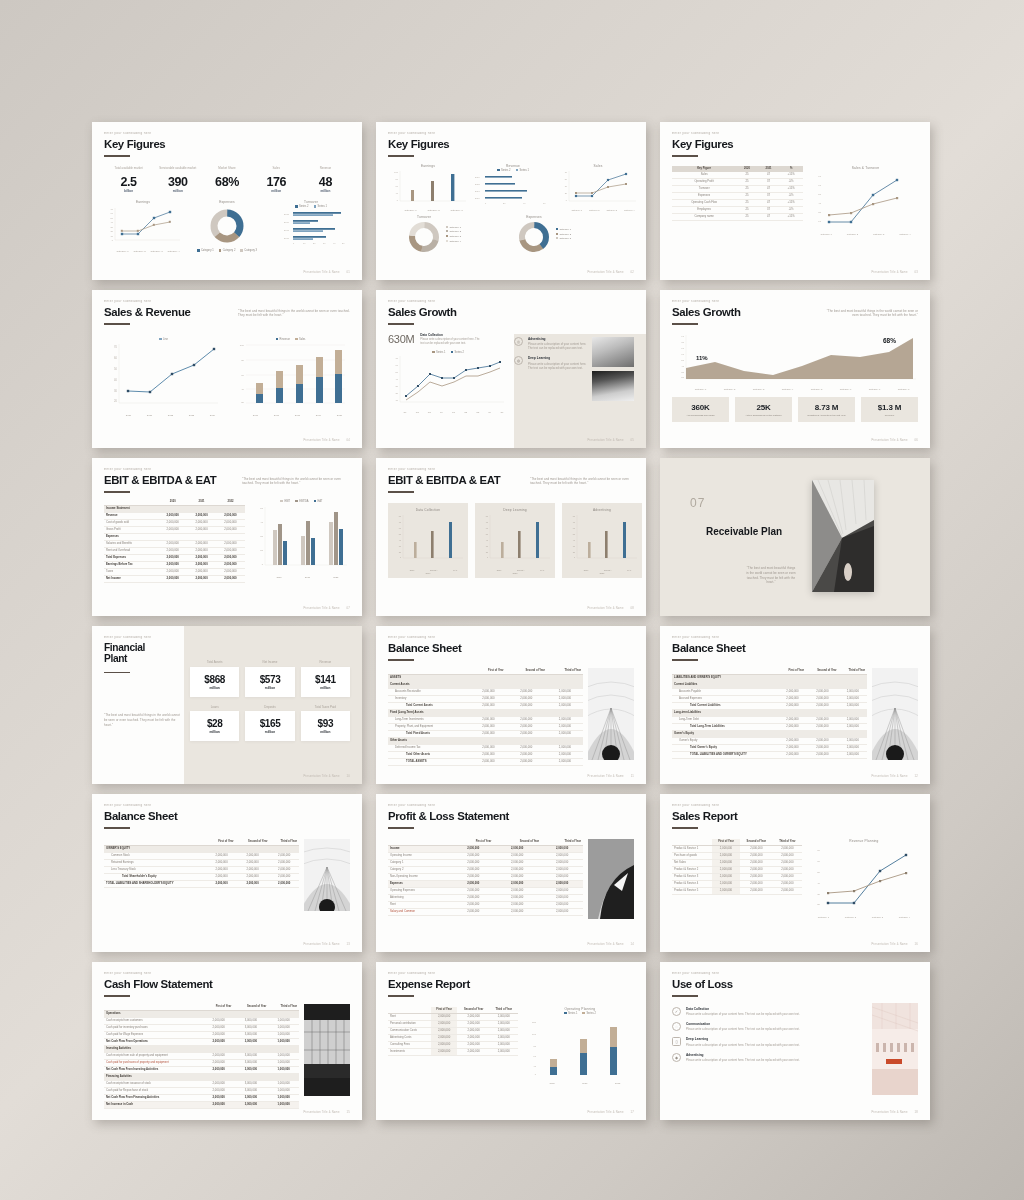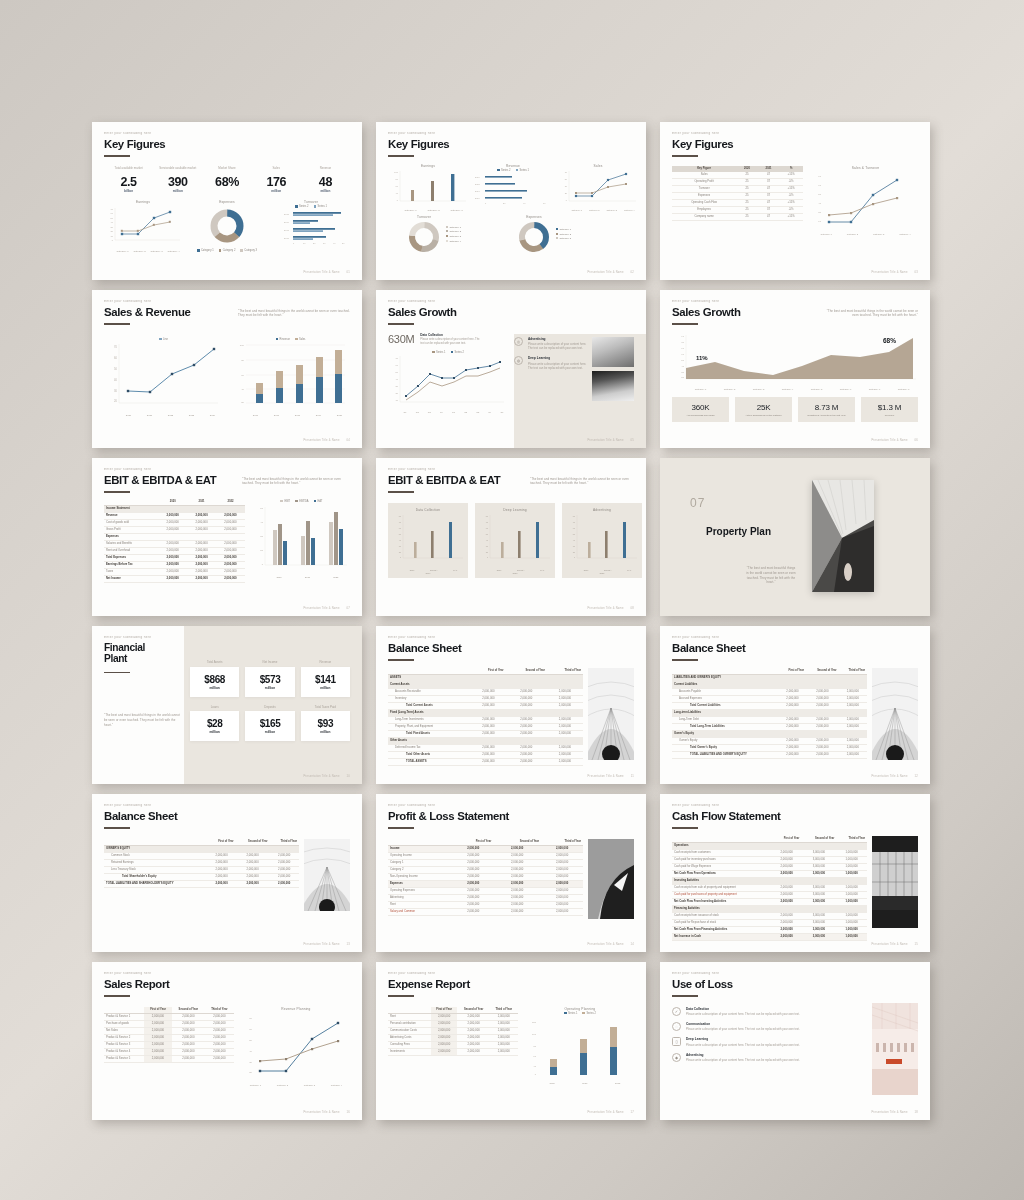--- a/index.html
+++ b/index.html
@@ -65,21 +65,21 @@
   table tr.hd td { background: #eeebe6; font-weight: 700; color: #3f3a35; }
   table tr.bold td { font-weight: 700; color: #3f3a35; }
   table tr.shade td { background: #f5f2ee; }
   table td.ind { padding-left: 7px; }
   table td.ind2 { padding-left: 18px; font-weight: 700; color: #4a443e; }
   .thead-line { border-bottom: .6px solid #ddd8d2; }
   .colshade { background: #f4f1ec; }
   
   .cards { display: flex; gap: 6px; }
   .card { flex: 1; background: #eae6df; text-align: center; padding: 6px 2px 5px; }
-  .card .n { font-size: 8px; font-weight: 400; color: #1b1f24; letter-spacing: -.2px; }
+  .card .n { font-size: 8px; font-weight: 700; color: #1b1f24; letter-spacing: -.2px; }
   .card .c { font-size: 2.4px; color: #8a837c; line-height: 1.5; margin-top: 1.5px; }
   .fcard { background: #fff; text-align: center; padding: 7px 3px; box-shadow: 0 1px 3px rgba(0,0,0,.05); }
   .fcard .n { font-size: 10px; font-weight: 700; color: #15181c; letter-spacing: -.4px; }
   .fcard .u { font-size: 3.2px; font-weight: 700; color: #2b3036; margin-top: 1px; }
   .fcap { font-size: 2.9px; color: #a9a29a; text-align: center; margin-bottom: 2.5px; }
   
   .blist { display: flex; flex-direction: column; gap: 5.5px; }
   .brow { display: flex; gap: 5px; }
   .bico { width: 9px; height: 9px; border: .5px solid #bdb6ae; border-radius: 50%; flex: 0 0 9px; display:flex; align-items:center; justify-content:center; color:#9a938b; font-size:4px; }
   .bico.sq { border-radius: 1.5px; }
@@ -948,21 +948,21 @@
     <div class="footer">
       <span>Presentation Title &amp; Name</span>
       <span>08</span>
     </div>
   </div>
 
   <div class="slide beige">
     <div style="position:absolute; left:30px; top:38px;">
       <div class="bignum">07</div>
     </div>
-    <div style="position:absolute; left:46px; top:68px;" class="sectitle">Property Plan</div>
+    <div style="position:absolute; left:46px; top:68px;" class="sectitle">Receivable Plan</div>
     <div class="quote" style="position:absolute; left:85px; top:108px; width:52px; text-align:center">"The best and most beautiful things in the world cannot be seen or even touched. They must be felt with the heart."</div>
     <div class="photo ph-c" style="position:absolute; left:152px; top:22px; width:62px; height:112px; box-shadow:0 2px 8px rgba(0,0,0,.2)">
       <svg width="62" height="112" viewBox="0 0 62 112">
         <rect width="62" height="112" fill="#cfcdc9"></rect>
         <path d="M0,0 L62,0 L62,40 L30,58 Z" fill="#e8e7e4"></path>
         <path d="M0,0 L30,58 L0,112 Z" fill="#8d8c8a"></path>
         <path d="M30,58 L62,40 L62,112 L0,112 Z" fill="#4a4947"></path>
         <path d="M30,58 L62,46 L62,112 L22,112 Z" fill="#2e2d2c"></path>
         <g stroke="#b9b8b5" stroke-width=".5" opacity=".6">
           <line x1="6" y1="0" x2="30" y2="56"></line>
@@ -1463,20 +1463,123 @@
     </div>
     <div class="footer">
       <span>Presentation Title &amp; Name</span>
       <span>14</span>
     </div>
   </div>
 
   <div class="slide">
     <div class="pad">
       <div class="eyebrow">Enter your subheading here</div>
+      <div class="title">Sales Report</div>
+      <div class="rule"></div>
+      <div style="display:flex; gap:8px; margin-top:10px;">
+        <div style="flex:1.2">
+          <table>
+              <thead>
+                <tr class="thead-line">
+            <th class="l"></th>
+            <th class="colshade" style="text-align:center">First of Year</th>
+            <th style="text-align:center">Second of Year</th>
+            <th style="text-align:center">Third of Year</th>
+          </tr>
+              </thead>
+              <tbody class="gen-rows shaded1">
+                <tr>
+                  <td class="l" style="">Product &amp; Service 1</td>
+                  <td class="colshade" style="text-align:center">2,000,000</td>
+                  <td style="text-align:center">2,000,000</td>
+                  <td style="text-align:center">2,000,000</td>
+                </tr>
+                <tr>
+                  <td class="l" style="">Purchase of goods</td>
+                  <td class="colshade" style="text-align:center">2,000,000</td>
+                  <td style="text-align:center">2,000,000</td>
+                  <td style="text-align:center">2,000,000</td>
+                </tr>
+                <tr>
+                  <td class="l" style="">Net Sales</td>
+                  <td class="colshade" style="text-align:center">2,000,000</td>
+                  <td style="text-align:center">2,000,000</td>
+                  <td style="text-align:center">2,000,000</td>
+                </tr>
+                <tr>
+                  <td class="l" style="">Product &amp; Service 2</td>
+                  <td class="colshade" style="text-align:center">2,000,000</td>
+                  <td style="text-align:center">2,000,000</td>
+                  <td style="text-align:center">2,000,000</td>
+                </tr>
+                <tr>
+                  <td class="l" style="">Product &amp; Service 3</td>
+                  <td class="colshade" style="text-align:center">2,000,000</td>
+                  <td style="text-align:center">2,000,000</td>
+                  <td style="text-align:center">2,000,000</td>
+                </tr>
+                <tr>
+                  <td class="l" style="">Product &amp; Service 4</td>
+                  <td class="colshade" style="text-align:center">2,000,000</td>
+                  <td style="text-align:center">2,000,000</td>
+                  <td style="text-align:center">2,000,000</td>
+                </tr>
+                <tr>
+                  <td class="l" style="">Product &amp; Service 5</td>
+                  <td class="colshade" style="text-align:center">2,000,000</td>
+                  <td style="text-align:center">2,000,000</td>
+                  <td style="text-align:center">2,000,000</td>
+                </tr>
+              </tbody>
+            </table>
+        </div>
+        <div style="flex:1" class="chartbox">
+          <div class="ctitle">Revenue Planning</div>
+          <svg width="104" height="72" viewBox="0 0 104 72">
+            <g fill="#b8b1a9" font-size="2.5">
+              <text x="10" y="8" text-anchor="end">70</text>
+                <text x="10" y="19" text-anchor="end">60</text>
+              <text x="10" y="30" text-anchor="end">50</text>
+                <text x="10" y="41" text-anchor="end">40</text>
+              <text x="10" y="52" text-anchor="end">30</text>
+                <text x="10" y="62" text-anchor="end">20</text>
+            </g>
+            <polyline fill="none" stroke="#3f6f93" stroke-width=".9" points="18,60 44,60 70,28 96,12"></polyline>
+            <polyline fill="none" stroke="#a89681" stroke-width=".9" points="18,50 44,48 70,38 96,30"></polyline>
+            <g fill="#2f4d66">
+                <rect x="16.8" y="58.8" width="2.4" height="2.4"></rect>
+                <rect x="42.8" y="58.8" width="2.4" height="2.4"></rect>
+                <rect x="68.8" y="26.8" width="2.4" height="2.4"></rect>
+                <rect x="94.8" y="10.8" width="2.4" height="2.4"></rect>
+              </g>
+            <g fill="#8d7f6e">
+                <rect x="17" y="49" width="2.2" height="2.2"></rect>
+                <rect x="43" y="47" width="2.2" height="2.2"></rect>
+                <rect x="69" y="37" width="2.2" height="2.2"></rect>
+                <rect x="95" y="29" width="2.2" height="2.2"></rect>
+              </g>
+          </svg>
+          <div class="xlabels" style="font-size:2.3px">
+            <span>Category 1</span>
+            <span>Category 2</span>
+            <span>Category 3</span>
+            <span>Category 4</span>
+          </div>
+        </div>
+      </div>
+    </div>
+    <div class="footer">
+      <span>Presentation Title &amp; Name</span>
+      <span>16</span>
+    </div>
+  </div>
+
+  <div class="slide">
+    <div class="pad">
+      <div class="eyebrow">Enter your subheading here</div>
       <div class="title">Cash Flow Statement</div>
       <div class="rule"></div>
       <div style="display:flex; gap:5px; margin-top:7px;">
         <div style="flex:1">
           <table>
               <thead>
                 <tr class="thead-line">
             <th class="l"></th>
             <th>First of Year</th>
             <th>Second of Year</th>
@@ -1585,123 +1688,20 @@
                 <line x1="0" y1="46" x2="46" y2="46"></line>
             </g>
             <rect y="60" width="46" height="14" fill="#2a2a2a"></rect>
           </svg>
         </div>
       </div>
     </div>
     <div class="footer">
       <span>Presentation Title &amp; Name</span>
       <span>15</span>
-    </div>
-  </div>
-
-  <div class="slide">
-    <div class="pad">
-      <div class="eyebrow">Enter your subheading here</div>
-      <div class="title">Sales Report</div>
-      <div class="rule"></div>
-      <div style="display:flex; gap:8px; margin-top:10px;">
-        <div style="flex:1.2">
-          <table>
-              <thead>
-                <tr class="thead-line">
-            <th class="l"></th>
-            <th class="colshade" style="text-align:center">First of Year</th>
-            <th style="text-align:center">Second of Year</th>
-            <th style="text-align:center">Third of Year</th>
-          </tr>
-              </thead>
-              <tbody class="gen-rows shaded1">
-                <tr>
-                  <td class="l" style="">Product &amp; Service 1</td>
-                  <td class="colshade" style="text-align:center">2,000,000</td>
-                  <td style="text-align:center">2,000,000</td>
-                  <td style="text-align:center">2,000,000</td>
-                </tr>
-                <tr>
-                  <td class="l" style="">Purchase of goods</td>
-                  <td class="colshade" style="text-align:center">2,000,000</td>
-                  <td style="text-align:center">2,000,000</td>
-                  <td style="text-align:center">2,000,000</td>
-                </tr>
-                <tr>
-                  <td class="l" style="">Net Sales</td>
-                  <td class="colshade" style="text-align:center">2,000,000</td>
-                  <td style="text-align:center">2,000,000</td>
-                  <td style="text-align:center">2,000,000</td>
-                </tr>
-                <tr>
-                  <td class="l" style="">Product &amp; Service 2</td>
-                  <td class="colshade" style="text-align:center">2,000,000</td>
-                  <td style="text-align:center">2,000,000</td>
-                  <td style="text-align:center">2,000,000</td>
-                </tr>
-                <tr>
-                  <td class="l" style="">Product &amp; Service 3</td>
-                  <td class="colshade" style="text-align:center">2,000,000</td>
-                  <td style="text-align:center">2,000,000</td>
-                  <td style="text-align:center">2,000,000</td>
-                </tr>
-                <tr>
-                  <td class="l" style="">Product &amp; Service 4</td>
-                  <td class="colshade" style="text-align:center">2,000,000</td>
-                  <td style="text-align:center">2,000,000</td>
-                  <td style="text-align:center">2,000,000</td>
-                </tr>
-                <tr>
-                  <td class="l" style="">Product &amp; Service 5</td>
-                  <td class="colshade" style="text-align:center">2,000,000</td>
-                  <td style="text-align:center">2,000,000</td>
-                  <td style="text-align:center">2,000,000</td>
-                </tr>
-              </tbody>
-            </table>
-        </div>
-        <div style="flex:1" class="chartbox">
-          <div class="ctitle">Revenue Planning</div>
-          <svg width="104" height="72" viewBox="0 0 104 72">
-            <g fill="#b8b1a9" font-size="2.5">
-              <text x="10" y="8" text-anchor="end">70</text>
-                <text x="10" y="19" text-anchor="end">60</text>
-              <text x="10" y="30" text-anchor="end">50</text>
-                <text x="10" y="41" text-anchor="end">40</text>
-              <text x="10" y="52" text-anchor="end">30</text>
-                <text x="10" y="62" text-anchor="end">20</text>
-            </g>
-            <polyline fill="none" stroke="#3f6f93" stroke-width=".9" points="18,60 44,60 70,28 96,12"></polyline>
-            <polyline fill="none" stroke="#a89681" stroke-width=".9" points="18,50 44,48 70,38 96,30"></polyline>
-            <g fill="#2f4d66">
-                <rect x="16.8" y="58.8" width="2.4" height="2.4"></rect>
-                <rect x="42.8" y="58.8" width="2.4" height="2.4"></rect>
-                <rect x="68.8" y="26.8" width="2.4" height="2.4"></rect>
-                <rect x="94.8" y="10.8" width="2.4" height="2.4"></rect>
-              </g>
-            <g fill="#8d7f6e">
-                <rect x="17" y="49" width="2.2" height="2.2"></rect>
-                <rect x="43" y="47" width="2.2" height="2.2"></rect>
-                <rect x="69" y="37" width="2.2" height="2.2"></rect>
-                <rect x="95" y="29" width="2.2" height="2.2"></rect>
-              </g>
-          </svg>
-          <div class="xlabels" style="font-size:2.3px">
-            <span>Category 1</span>
-            <span>Category 2</span>
-            <span>Category 3</span>
-            <span>Category 4</span>
-          </div>
-        </div>
-      </div>
-    </div>
-    <div class="footer">
-      <span>Presentation Title &amp; Name</span>
-      <span>16</span>
     </div>
   </div>
 
   <div class="slide">
     <div class="pad">
       <div class="eyebrow">Enter your subheading here</div>
       <div class="title">Expense Report</div>
       <div class="rule"></div>
       <div style="display:flex; gap:8px; margin-top:10px;">
         <div style="flex:1.2">

